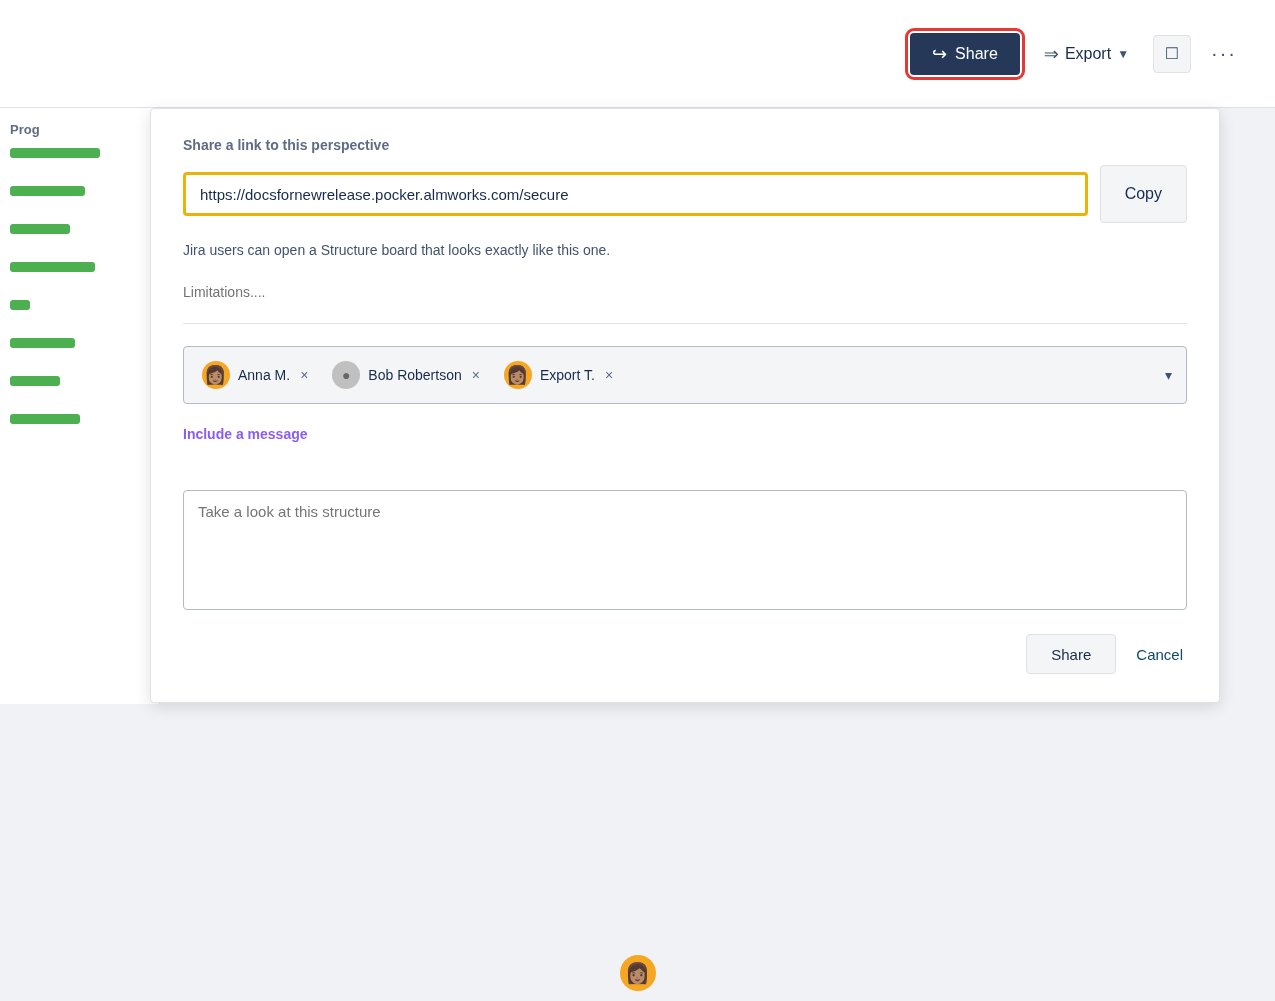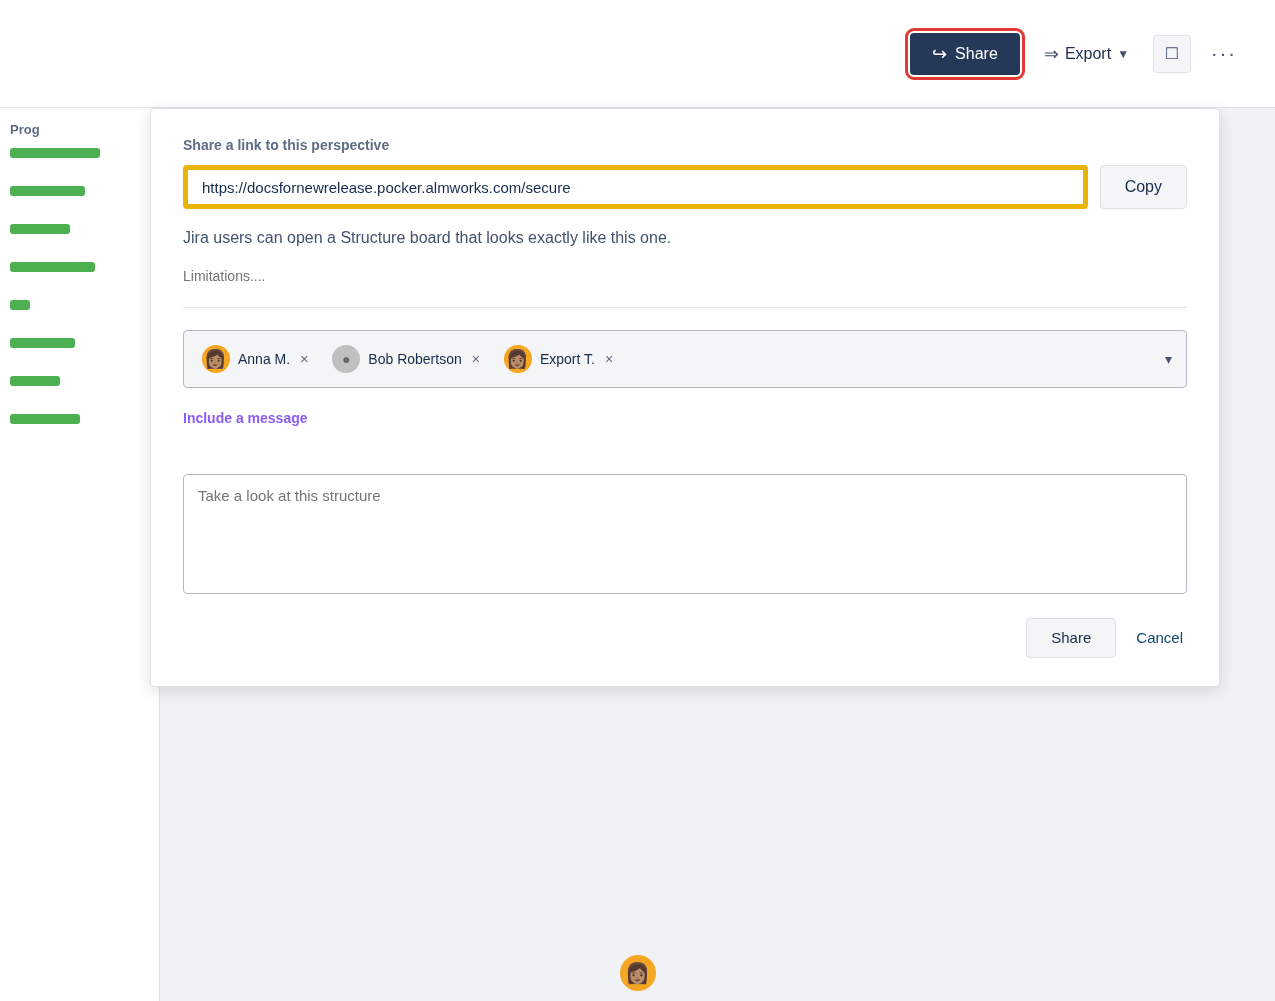--- a/index.html
+++ b/index.html
@@ -10,21 +10,21 @@
       height: 1001px;
       overflow: hidden;
       position: relative;
     }
 
     
     .background-area {
       position: absolute;
       top: 0; left: 0;
       width: 160px;
-      height: 1001px;
+      height: 704px;
       background: #fff;
       border-right: 1px solid #e0e0e0;
     }
 
     .prog-label {
       position: absolute;
       top: 122px;
       left: 10px;
       font-size: 13px;
       font-weight: 600;
@@ -151,46 +151,46 @@
     .link-row {
       display: flex;
       align-items: center;
       gap: 12px;
       margin-bottom: 16px;
     }
 
     .link-input {
       flex: 1;
       height: 44px;
-      border: 5px solid #eab308;
+      border: 3px solid #eab308;
       border-radius: 4px;
       padding: 9px 14px;
       font-size: 15px;
       color: #172b4d;
       background: #fff;
       outline: none;
     }
 
     .copy-btn {
-      height: 44px;
+      height: 58px;
       padding: 0 24px;
       background: #f4f5f7;
       border: 1px solid #dfe1e6;
       border-radius: 4px;
       font-size: 16px;
       color: #172b4d;
       cursor: pointer;
       white-space: nowrap;
     }
 
     .info-text {
-      font-size: 16px;
+      font-size: 14px;
       color: #42526e;
       line-height: 1.6;
-      margin-bottom: 16px;
+      margin-bottom: 22px;
     }
 
     .limitations-link {
       color: #737373;
       font-size: 14px;
       text-decoration: none;
       cursor: pointer;
     }
 
     .divider {

